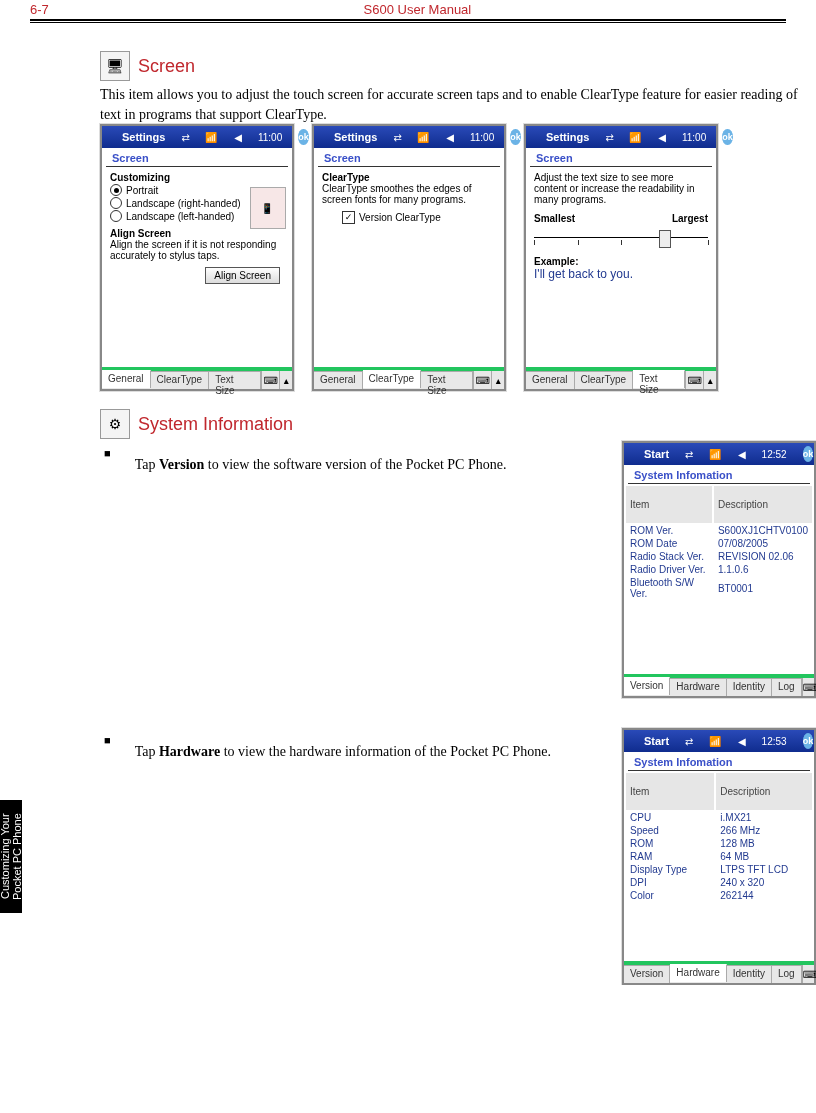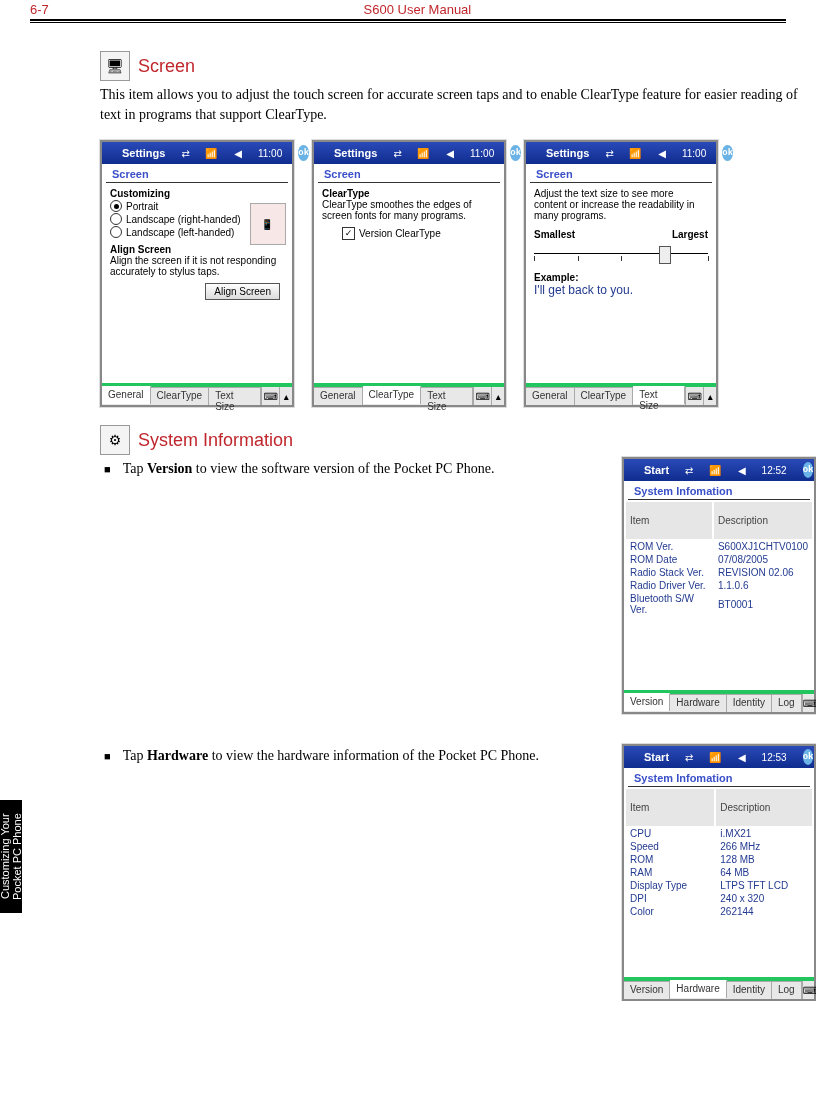--- a/index.html
+++ b/index.html
@@ -43,30 +43,30 @@
     justify-content: center;
     font-size: 14px;
   }
   .section-head h2 {
     font-family: Arial, sans-serif;
     font-weight: normal;
     font-size: 18px;
     color: #c0272d;
     margin: 0;
   }
-  .intro { margin: 4px 0 16px 0; font-size: 14px; line-height: 1.4; }
+  .intro { margin: 4px 0 0 0; font-size: 14px; line-height: 1.4; }
 
   .bullet-row {
     display: flex;
     align-items: flex-start;
     gap: 12px;
     margin: 2px 0 12px 0;
   }
   .bullet-row .sq { font-size: 11px; line-height: 20px; padding-left: 4px; }
-  .bullet-row p { margin: 0; font-size: 14px; line-height: 1.4; max-width: 420px; }
+  .bullet-row p { margin: 12px; font-size: 14px; line-height: 1.4; max-width: 420px; }
 
   
   .side-tab {
     position: absolute;
     left: 0;
     top: 800px;
     width: 22px;
     height: 105px;
     background: #000;
     color: #fff;
@@ -108,21 +108,21 @@
     width: 14px; height: 14px;
     background: linear-gradient(45deg,#e84,#4b8,#48c,#e44);
     border-radius: 2px;
   }
   .titlebar .title-text { flex: 1; font-weight: bold; }
   .titlebar .ti { color: #fff; font-size: 10px; }
   .titlebar .ok {
     width: 16px; height: 16px; border-radius: 50%;
     background: #6bb3e6; color: #fff;
     display: flex; align-items: center; justify-content: center;
-    font-size: 9px; font-weight: bold; font-family: Liberation Mono, monospace;
+    font-size: 9px; font-weight: bold;
   }
   .subtitle {
     color: #3a50c8;
     font-weight: bold;
     font-size: 11px;
     padding: 4px 6px 2px 6px;
     border-bottom: 1px solid #333;
     margin: 0 4px;
   }
   .screen-body {

